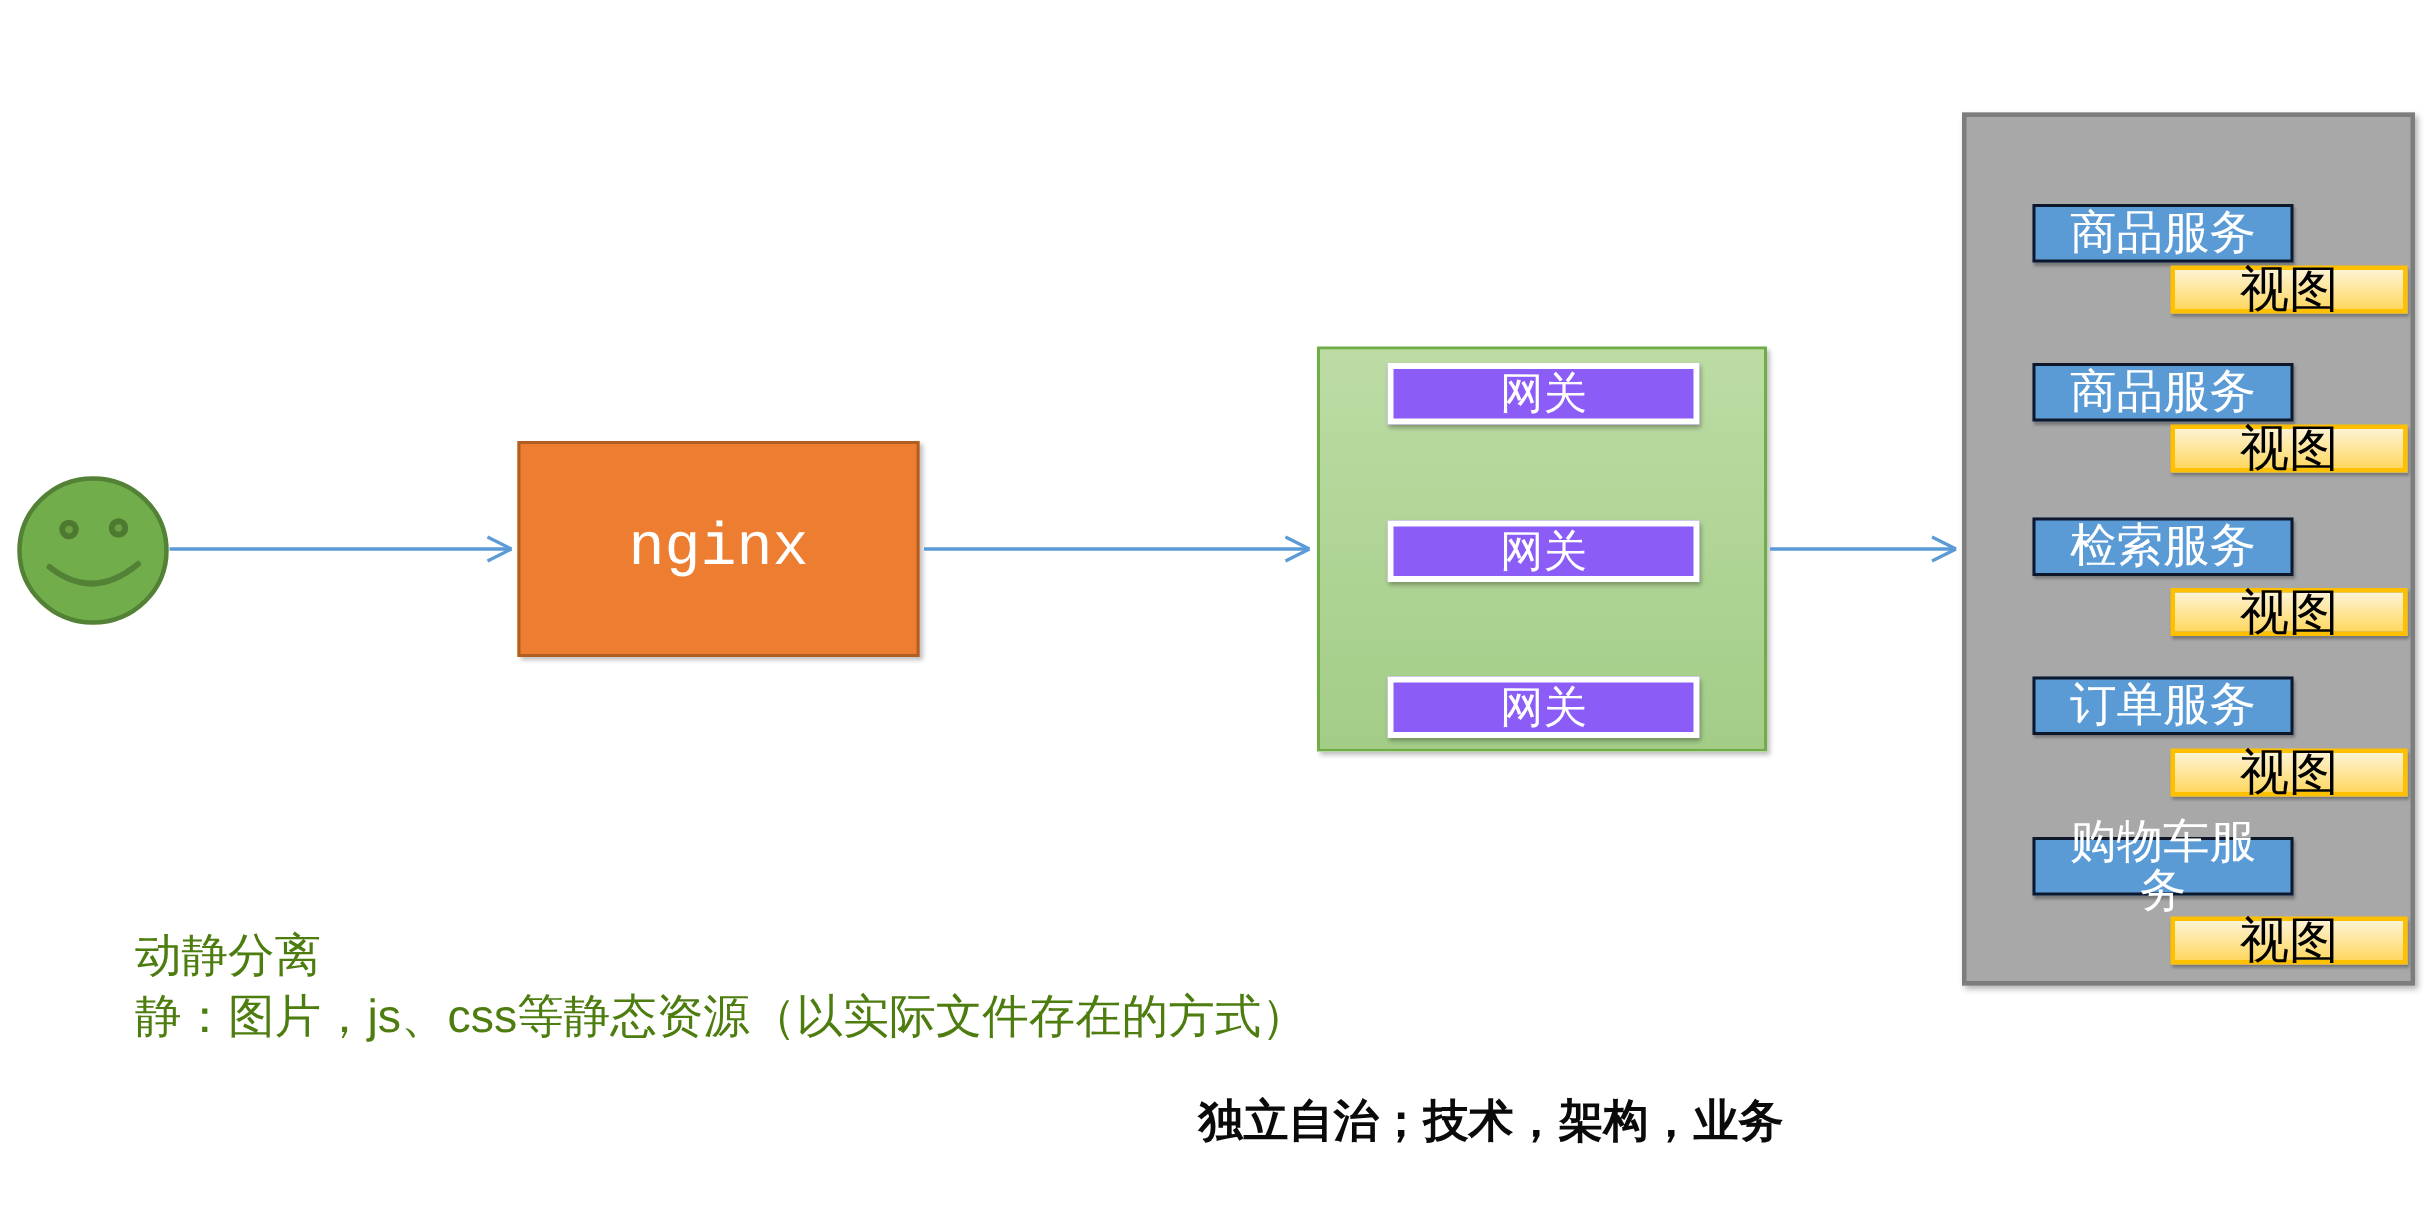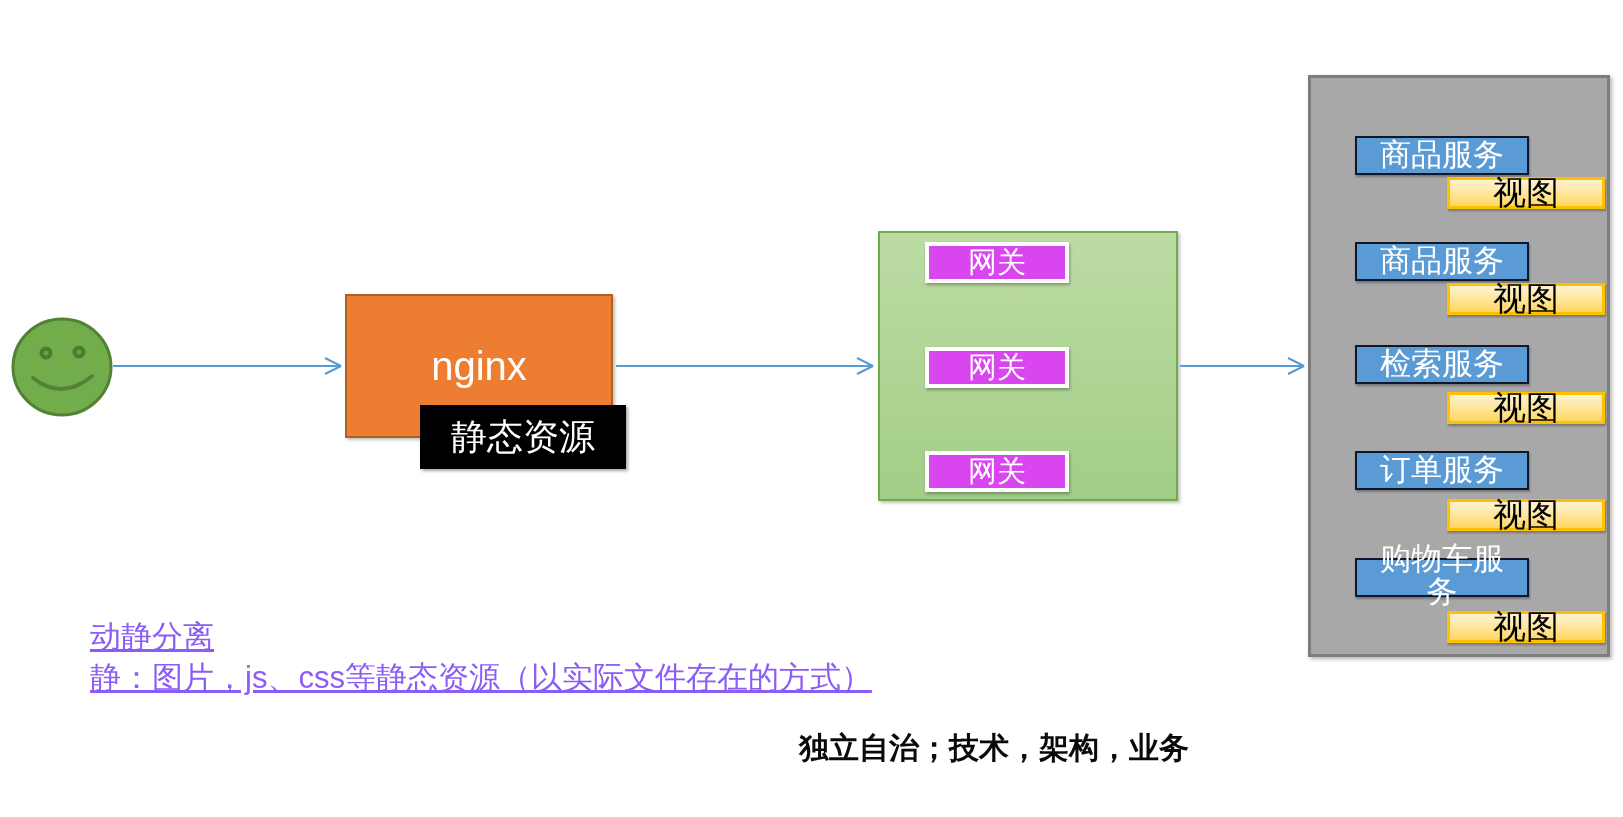--- a/index.html
+++ b/index.html
@@ -3,51 +3,51 @@
 <meta charset="utf-8">
 <style>
   html,body{margin:0;padding:0;background:#ffffff;}
   body{font-family:"Liberation Sans","DejaVu Sans",sans-serif;}
   #canvas{position:relative;width:1623px;height:817px;background:#ffffff;overflow:hidden;}
   .abs{position:absolute;box-sizing:border-box;}
   .flexc{display:flex;align-items:center;justify-content:center;text-align:center;}
 
   
   .nginx-box{left:345px;top:294px;width:268px;height:144px;background:#ed7d31;border:2px solid #b15e23;
-    box-shadow:2px 2px 3px rgba(0,0,0,.25);color:#ffffff;font-size:40px;}
+    box-shadow:2px 2px 3px rgba(0,0,0,.25);color:#ffffff;font-size:40px;font-family:Liberation Mono, monospace;}
 
   
   .static-box{left:420px;top:405px;width:206px;height:64px;background:#000000;color:#ffffff;
     font-size:36px;box-shadow:2px 2px 3px rgba(0,0,0,.35);z-index:5;}
 
   
   .gw-group{left:878px;top:231px;width:300px;height:270px;
     background:linear-gradient(180deg,#bcdca4 0%,#a3cd87 100%);
     border:2px solid #70ad47;box-shadow:2px 2px 3px rgba(0,0,0,.25);}
-  .gw-box{left:925px;width:144px;height:41px;background:#d946ef;border:4px solid #ffffff;
+  .gw-box{left:925px;width:208px;height:41px;background:#8b5cf6;border:4px solid #ffffff;
     color:#ffffff;font-size:29px;box-shadow:1px 2px 3px rgba(0,0,0,.3);z-index:2;}
   .gw-1{top:242px;} .gw-2{top:347px;} .gw-3{top:451px;}
 
   
   .panel{left:1308px;top:75px;width:302px;height:582px;background:#a8a8a8;
     border:3px solid #7d7d7d;box-shadow:2px 2px 4px rgba(0,0,0,.3);}
 
   .svc{left:1355px;width:174px;height:39px;background:#5b9bd5;border:2px solid #0f172a;
     color:#ffffff;font-size:31px;line-height:1.05;box-shadow:1px 2px 2px rgba(0,0,0,.3);
     overflow:visible;z-index:3;}
   .svc-1{top:136px;} .svc-2{top:242px;} .svc-3{top:345px;} .svc-4{top:451px;} .svc-5{top:558px;}
   .svc .label{white-space:nowrap;}
-  .svc-5 .label{white-space:normal;width:142px;font-family:Liberation Mono, monospace;}
+  .svc-5 .label{white-space:normal;width:142px;}
 
   .view{left:1447px;width:158px;height:32px;background:linear-gradient(180deg,#fdf3d4 0%,#ffd860 100%);
     border:3px solid #ffc000;color:#000000;font-size:33px;box-shadow:1px 2px 2px rgba(0,0,0,.3);z-index:4;}
   .view-1{top:177px;} .view-2{top:283px;} .view-3{top:392px;} .view-4{top:499px;} .view-5{top:611px;}
 
   
-  .notes-left{left:90px;top:616px;color:#8b5cf6;font-size:31px;line-height:41px;white-space:nowrap;text-decoration:underline;}
+  .notes-left{left:90px;top:616px;color:#4d7c0f;font-size:31px;line-height:41px;white-space:nowrap;}
   .notes-right{left:799px;top:727px;color:#0a0a0a;font-size:30px;line-height:42px;font-weight:bold;white-space:nowrap;}
 
   svg{display:block;}
   .arrow-layer{left:0;top:0;width:1623px;height:817px;pointer-events:none;z-index:1;}
 </style>
 </head>
 <body>
 
 <div id="canvas">
 
@@ -72,23 +72,20 @@
     <g stroke="#5b9bd5" stroke-width="2.2" fill="none">
       <line x1="1180" y1="366" x2="1304" y2="366"></line>
       <path d="M 1304 366 L 1288 358 M 1304 366 L 1288 374"></path>
     </g>
   </svg>
 
   <div class="abs flexc nginx-box">
     <span>nginx</span>
   </div>
 
-  <div class="abs flexc static-box">
-    <span>静态资源</span>
-  </div>
 
   <div class="abs gw-group"></div>
   <div class="abs flexc gw-box gw-1">
     <span>网关</span>
   </div>
   <div class="abs flexc gw-box gw-2">
     <span>网关</span>
   </div>
   <div class="abs flexc gw-box gw-3">
     <span>网关</span>

